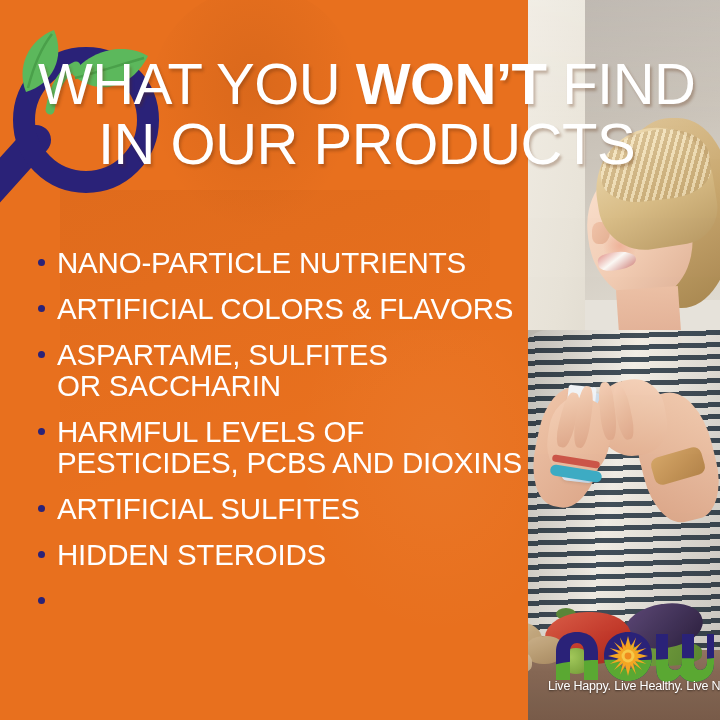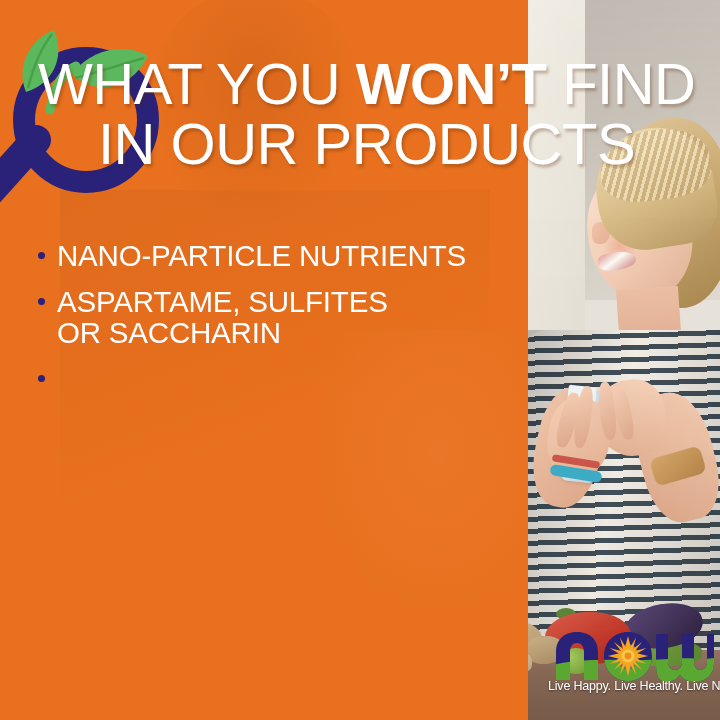--- a/index.html
+++ b/index.html
@@ -255,21 +255,21 @@
     font-size:58px; line-height:60px; font-weight:400;
   }
   .title-l1 .bold { font-weight:700; }
   .title-l2 {
     position:absolute; left:98px; top:60px;
     font-size:58px; line-height:60px; font-weight:400;
   }
 
   
   .bullets {
-    position:absolute; left:30px; top:240px; width:500px;
+    position:absolute; left:30px; top:247px; width:500px;
   }
   .bullet-row {
     display:flex; align-items:flex-start;
     margin-bottom:15px;
   }
   .bullet-dot {
     flex:0 0 auto;
     width:7px; height:7px; border-radius:50%;
     background:#2a2278;
     margin:12px 12px 0 8px;
@@ -376,22 +376,39 @@
     <div class="title-l2">IN OUR PRODUCTS</div>
   </div>
 
   <div class="bullets">
     <div class="bullet-row">
       <span class="bullet-dot"></span>
       <span class="bullet-text">NANO-PARTICLE NUTRIENTS</span>
     </div>
     <div class="bullet-row">
       <span class="bullet-dot"></span>
+      <span class="bullet-text">ARTIFICIAL COLORS &amp; FLAVORS</span>
+    </div>
+    <div class="bullet-row">
+      <span class="bullet-dot"></span>
       <span class="bullet-text">ASPARTAME, SULFITES
 OR SACCHARIN</span>
+    </div>
+    <div class="bullet-row">
+      <span class="bullet-dot"></span>
+      <span class="bullet-text">HARMFUL LEVELS OF
+PESTICIDES, PCBS AND DIOXINS</span>
+    </div>
+    <div class="bullet-row">
+      <span class="bullet-dot"></span>
+      <span class="bullet-text">ARTIFICIAL SULFITES</span>
+    </div>
+    <div class="bullet-row">
+      <span class="bullet-dot"></span>
+      <span class="bullet-text">HIDDEN STEROIDS</span>
     </div>
     <div class="bullet-row">
       <span class="bullet-dot"></span>
     </div>
   </div>
 
   <div class="now-logo">
     <svg viewBox="0 0 166 62" width="166" height="62" aria-hidden="true">
       <defs>
         <clipPath id="wordClip">

